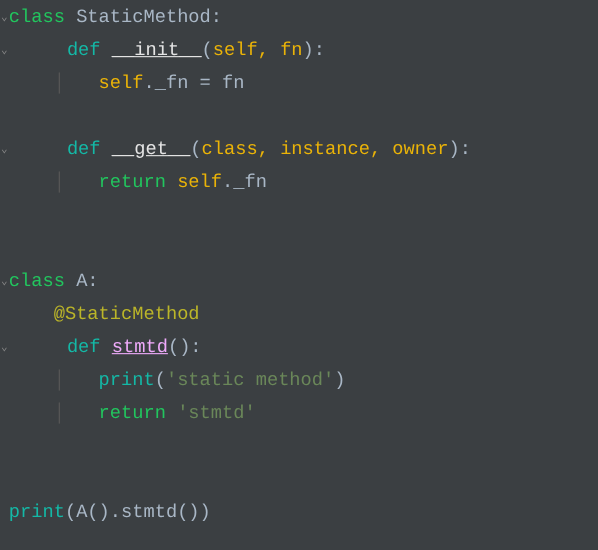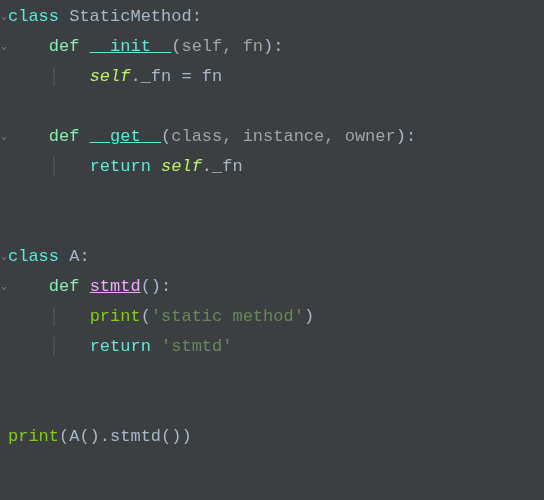--- a/index.html
+++ b/index.html
@@ -32,32 +32,32 @@
     color: #888;
     font-size: 10px;
     display: flex;
     align-items: center;
     justify-content: center;
     overflow: hidden;
   }
   .guide {
     color: #555;
   }
-  .kw-orange { color: #5eead4; }
+  .kw-orange { color: #22c55e; }
   .cls { color: #a9b7c6; }
   .pn { color: #a9b7c6; }
-  .def { color: #86efac; }
-  .dunder { color: #5eead4; text-decoration: underline; text-align: right; }
+  .def { color: #14b8a6; margin-left: 12px; }
+  .dunder { color: #e5e5e5; text-decoration: underline; text-align: right; }
   .fnname { color: #f0abfc; text-decoration: underline; }
-  .self-attr { color: #bef264; font-style: italic; }
-  .gray { color: #a3a3a3; }
+  .self-attr { color: #eab308; }
+  .gray { color: #eab308; }
   .deco { color: #bbb529; }
   .str { color: #6a8759; }
   .call { color: #a9b7c6; }
-  .builtin { color: #84cc16; }
+  .builtin { color: #14b8a6; }
 </style>
 </head>
 <body>
 
 <div class="editor">
 
   <div class="line"><span class="fold">⌄</span><span class="kw-orange">class</span><span class="pn"> </span><span class="cls">StaticMethod</span><span class="pn">:</span></div>
 
   <div class="line"><span class="fold">⌄</span><span class="gray">    </span><span class="def">def</span><span> </span><span class="dunder">__init__</span><span class="pn">(</span><span class="gray">self, fn</span><span class="pn">)</span><span class="pn">:</span></div>
 
@@ -67,20 +67,21 @@
 
   <div class="line"><span class="fold">⌄</span><span class="gray">    </span><span class="def">def</span><span> </span><span class="dunder">__get__</span><span class="pn">(</span><span class="gray">class, instance, owner</span><span class="pn">)</span><span class="pn">:</span></div>
 
   <div class="line"><span class="guide">    │   </span><span class="kw-orange">return</span><span> </span><span class="self-attr">self</span><span class="pn">.</span><span class="pn">_fn</span></div>
 
   <div class="line"></div>
   <div class="line"></div>
 
   <div class="line"><span class="fold">⌄</span><span class="kw-orange">class</span><span class="pn"> </span><span class="cls">A</span><span class="pn">:</span></div>
 
+  <div class="line"><span class="gray">    </span><span class="deco">@</span><span class="deco">StaticMethod</span></div>
 
   <div class="line"><span class="fold">⌄</span><span class="gray">    </span><span class="def">def</span><span> </span><span class="fnname">stmtd</span><span class="pn">(</span><span class="gray"></span><span class="pn">)</span><span class="pn">:</span></div>
 
   <div class="line"><span class="guide">    │   </span><span class="builtin">print</span><span class="pn">(</span><span class="str">'static method'</span><span class="pn">)</span></div>
 
   <div class="line"><span class="guide">    │   </span><span class="kw-orange">return</span><span> </span><span class="str">'stmtd'</span></div>
 
   <div class="line"></div>
   <div class="line"></div>
 

